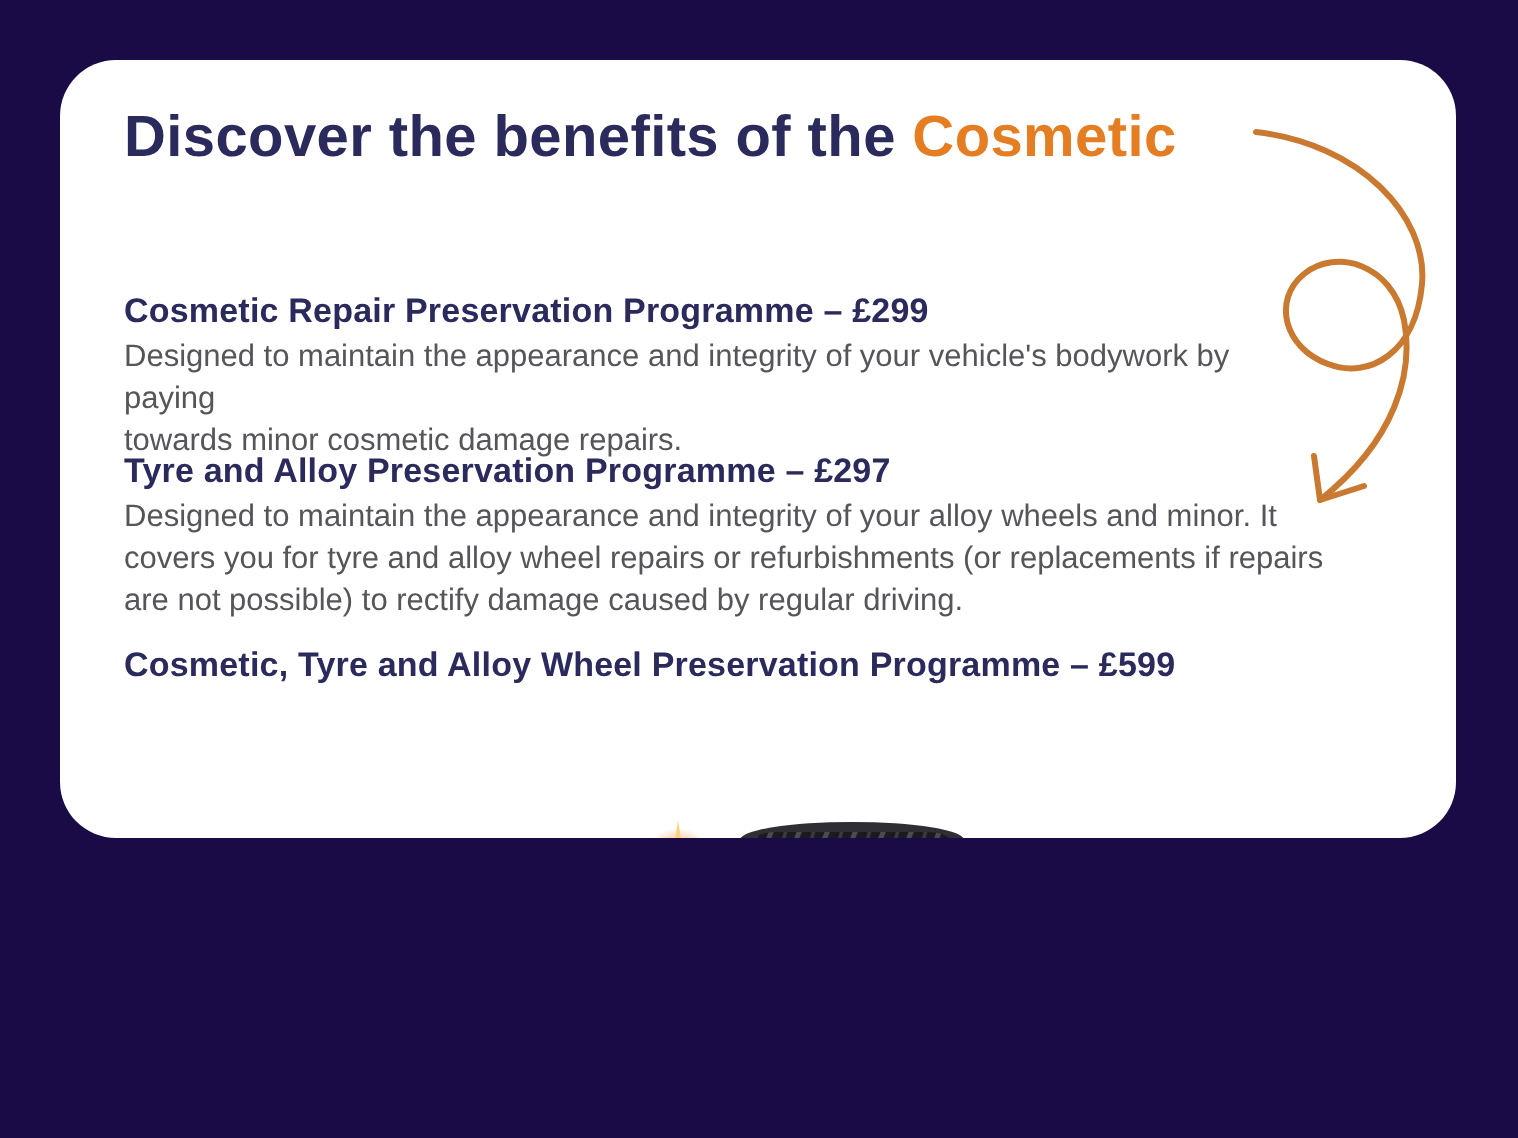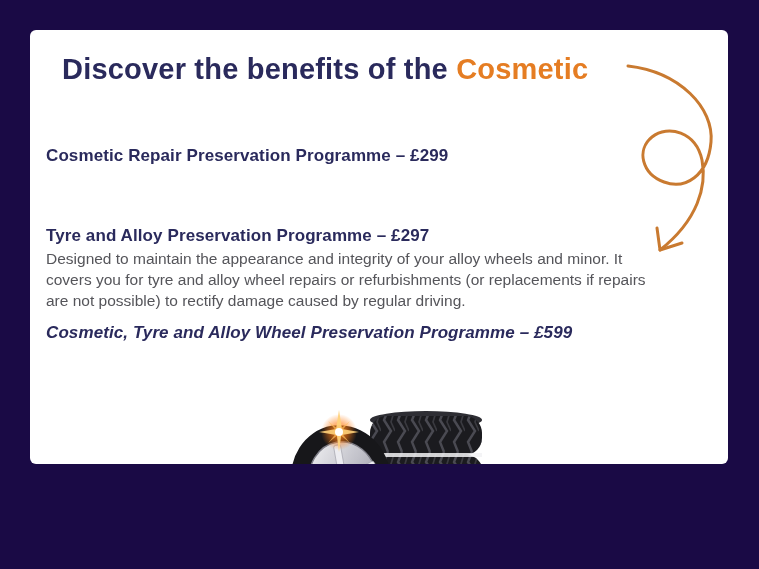--- a/index.html
+++ b/index.html
@@ -6,59 +6,59 @@
   body {
     width: 759px; height: 569px;
     background: #1a0a45;
     font-family: "Liberation Sans", sans-serif;
     position: relative;
     overflow: hidden;
   }
   .card {
     position: absolute;
     left: 30px; top: 30px;
-    width: 698px; height: 434px;
+    width: 698px; height: 389px;
     background: #ffffff;
-    border-radius: 6px;
+    border-radius: 28px;
     overflow: hidden;
   }
   .title {
     position: absolute;
     left: 32px; top: 20px;
     font-size: 29px;
     font-weight: 700;
     line-height: 38px;
     letter-spacing: 0.2px;
     white-space: nowrap;
   }
   .title .dark { color: #2a2a5c; }
   .title .accent { color: #e57d23; }
   .section {
     position: absolute;
-    left: 16px;
+    left: 32px;
     width: 600px;
   }
   .section h2 {
     margin: 0;
     font-size: 17px;
     font-weight: 700;
     color: #2a2a5c;
     line-height: 20px;
     letter-spacing: 0.1px;
   }
   .section .body {
     margin-top: 2px;
     font-size: 15.5px;
     color: #55555a;
     line-height: 21px;
     white-space: pre-line;
   }
   #section-1 { top: 116px; }
   #section-2 { top: 196px; }
-  #section-3 { top: 293px; font-style: italic; }
+  #section-3 { top: 293px; }
   .swirl-arrow {
     position: absolute;
     left: 590px; top: 28px;
     width: 110px; height: 232px;
   }
   .tyre-photo {
     position: absolute;
     left: 253px; top: 380px;
     width: 202px; height: 127px;
   }
@@ -90,20 +90,22 @@
     <div><span class="dark">Discover the benefits of the </span><span class="accent">Cosmetic</span></div>
   </div>
 
   <svg class="swirl-arrow" viewBox="0 0 110 232" aria-hidden="true">
     <path d="M8,8 C60,14 94,50 91,84 C88,118 65,132 44,124 C22,116 16,92 32,79 C48,66 76,74 82,102 C87,128 78,162 40,192" fill="none" stroke="#c97a30" stroke-width="3" stroke-linecap="round"></path>
     <path d="M40,192 L37,170 M40,192 L62,185" fill="none" stroke="#c97a30" stroke-width="3" stroke-linecap="round"></path>
   </svg>
 
   <div class="section" id="section-1">
     <h2>Cosmetic Repair Preservation Programme – £299</h2>
+    <div class="body">Designed to maintain the appearance and integrity of your vehicle's bodywork by paying
+towards minor cosmetic damage repairs.</div>
   </div>
 
   <div class="section" id="section-2">
     <h2>Tyre and Alloy Preservation Programme – £297</h2>
     <div class="body">Designed to maintain the appearance and integrity of your alloy wheels and minor. It
 covers you for tyre and alloy wheel repairs or refurbishments (or replacements if repairs
 are not possible) to rectify damage caused by regular driving.</div>
   </div>
 
   <div class="section" id="section-3">

